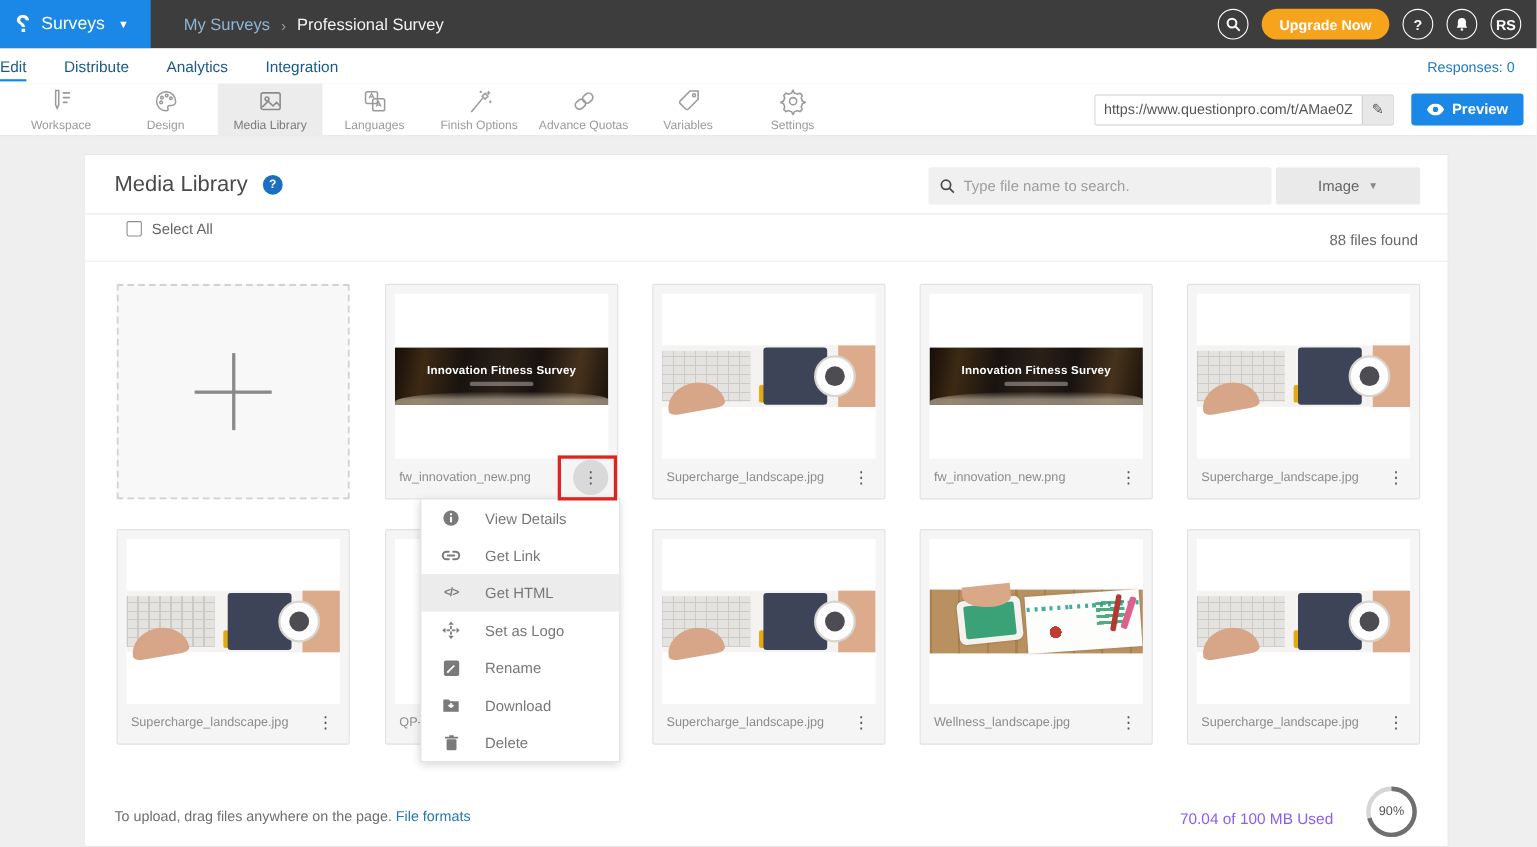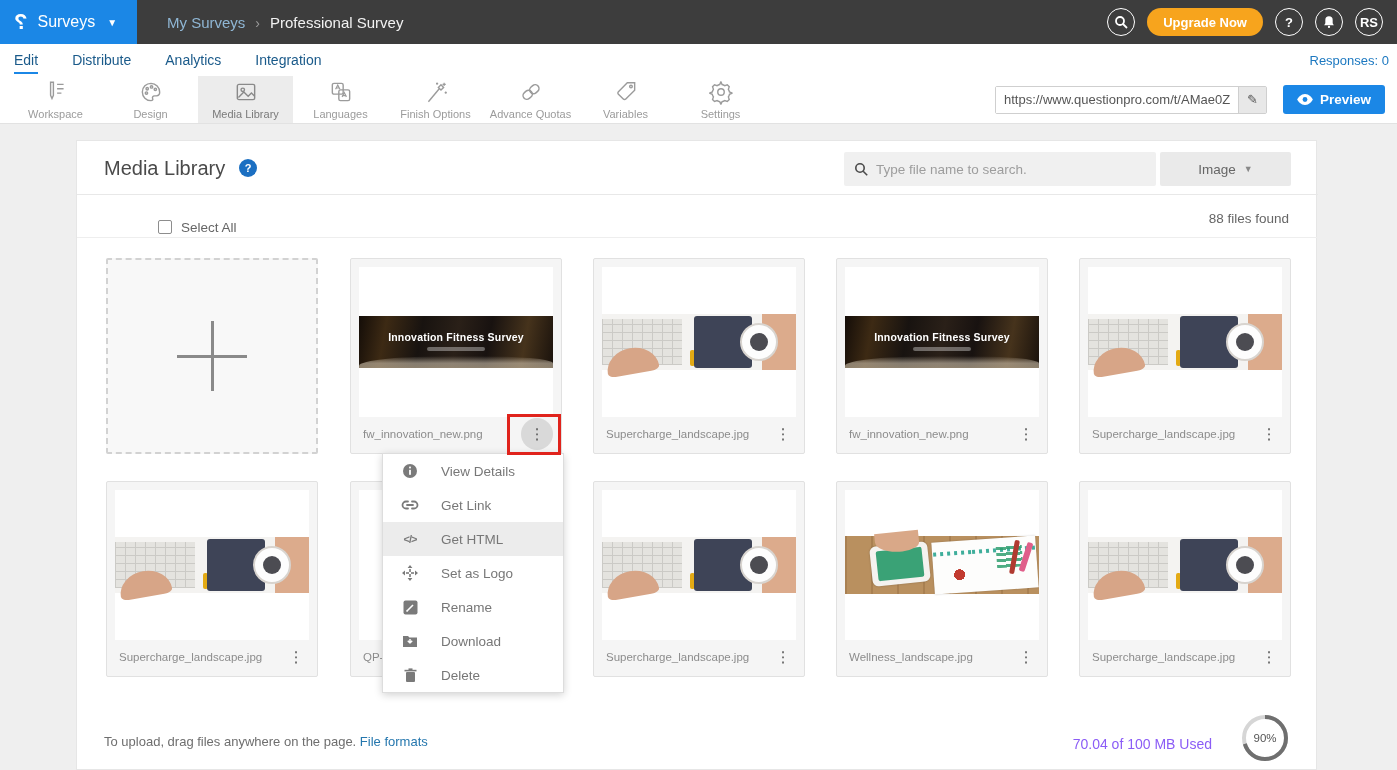--- a/index.html
+++ b/index.html
@@ -16,24 +16,24 @@
   .crumbs { display:flex; align-items:flex-end; gap:10px; margin-left:30px; font-size:15px; }
   .crumb-parent { color:#8fb6d4; cursor:pointer; }
   .crumb-sep { color:#9a9a9a; font-size:14px; }
   .crumb-current { color:#f2f2f2; }
   .top-right { margin-left:auto; display:flex; align-items:center; gap:12px; padding-right:14px; }
   .circle-btn { width:28px; height:28px; border:1.6px solid #fff; border-radius:50%; display:flex; align-items:center; justify-content:center; color:#fff; font-size:13px; font-weight:bold; cursor:pointer; background:transparent; }
   .upgrade { background:#f7a41d; color:#fff; border:none; border-radius:14px; height:28px; padding:0 16px; font-size:13px; font-weight:bold; cursor:pointer; }
 
   
   .navrow { position:absolute; left:0; top:44px; width:1397px; height:32px; background:#fff; display:flex; align-items:center; }
-  .navtabs { display:flex; gap:34px; padding-left:14px; }
+  .navtabs { display:flex; gap:34px; }
   .navtab { font-size:14px; color:#1a5a8a; cursor:pointer; padding:6px 0 4px; }
   .navtab.active { border-bottom:2px solid #1b87e6; }
-  .responses { margin-left:auto; padding-right:8px; font-size:13px; color:#1c78c0; }
+  .responses { margin-left:auto; padding-right:20px; font-size:13px; color:#1c78c0; }
 
   
   .toolbar { position:absolute; left:0; top:76px; width:1397px; height:48px; background:#fff; border-bottom:1px solid #e2e2e2; display:flex; align-items:stretch; }
   .tools { display:flex; padding-left:8px; }
   .tool { width:95px; display:flex; flex-direction:column; align-items:center; justify-content:center; gap:3px; cursor:pointer; }
   .tool .tlabel { font-size:11px; color:#9b9b9b; white-space:nowrap; }
   .tool.active { background:#ececec; }
   .tool.active .tlabel { color:#7a7a7a; }
   .tool svg { display:block; }
   .url-zone { margin-left:auto; display:flex; align-items:center; gap:16px; padding-right:12px; }
@@ -46,21 +46,21 @@
   .card { position:absolute; left:76px; top:140px; width:1241px; height:630px; background:#fff; border:1px solid #e6e6e6; }
   .lib-title { position:absolute; left:27px; top:16px; font-size:20px; color:#4a4a4a; }
   .help-badge { position:absolute; left:162px; top:18px; width:18px; height:18px; border-radius:50%; background:#1b6fc2; color:#fff; font-size:11px; font-weight:bold; display:flex; align-items:center; justify-content:center; cursor:pointer; }
   .lib-search { position:absolute; left:767px; top:11px; width:312px; height:34px; background:#f0f0f0; border-radius:2px; display:flex; align-items:center; padding:0 10px; gap:8px; }
   .lib-search input { flex:1; background:transparent; border:none; outline:none; font-size:13.5px; color:#555; font-family:"Liberation Sans",sans-serif; }
   .lib-search input::placeholder { color:#9d9d9d; }
   .filter-dd { position:absolute; left:1083px; top:11px; width:131px; height:34px; background:#eaeaea; border-radius:2px; display:flex; align-items:center; justify-content:center; gap:8px; font-size:13.5px; color:#666; cursor:pointer; }
   .filter-dd .caret { font-size:9px; color:#888; }
   .hr1 { position:absolute; left:0; top:53px; width:1241px; border-top:1px solid #e8e8e8; }
   .hr2 { position:absolute; left:0; top:96px; width:1241px; border-top:1px solid #eeeeee; }
-  .selectall { position:absolute; left:38px; top:79px; display:flex; align-items:flex-start; gap:9px; cursor:pointer;margin-left:43px; }
+  .selectall { position:absolute; left:38px; top:60px; display:flex; align-items:flex-start; gap:9px; cursor:pointer; }
   .checkbox { width:14px; height:14px; border:1.5px solid #8d8d8d; border-radius:2px; background:#fff; }
   .selectall .sa-label { font-size:13.5px; color:#666; }
   .files-found { position:absolute; right:27px; top:70px; font-size:13.5px; color:#666; }
 
   
   .grid { position:absolute; left:0; top:0; width:1241px; height:630px; }
   .tile { position:absolute; width:212px; height:196px; background:#f5f5f5; border:1px solid #e1e1e1; border-radius:2px; }
   .tile.upload { background:#f8f8f8; border:2px dashed #d2d2d2; display:flex; align-items:center; justify-content:center; cursor:pointer; }
   .plus { position:relative; width:70px; height:70px; }
   .plus::before, .plus::after { content:""; position:absolute; background:#8a8a8a; }

